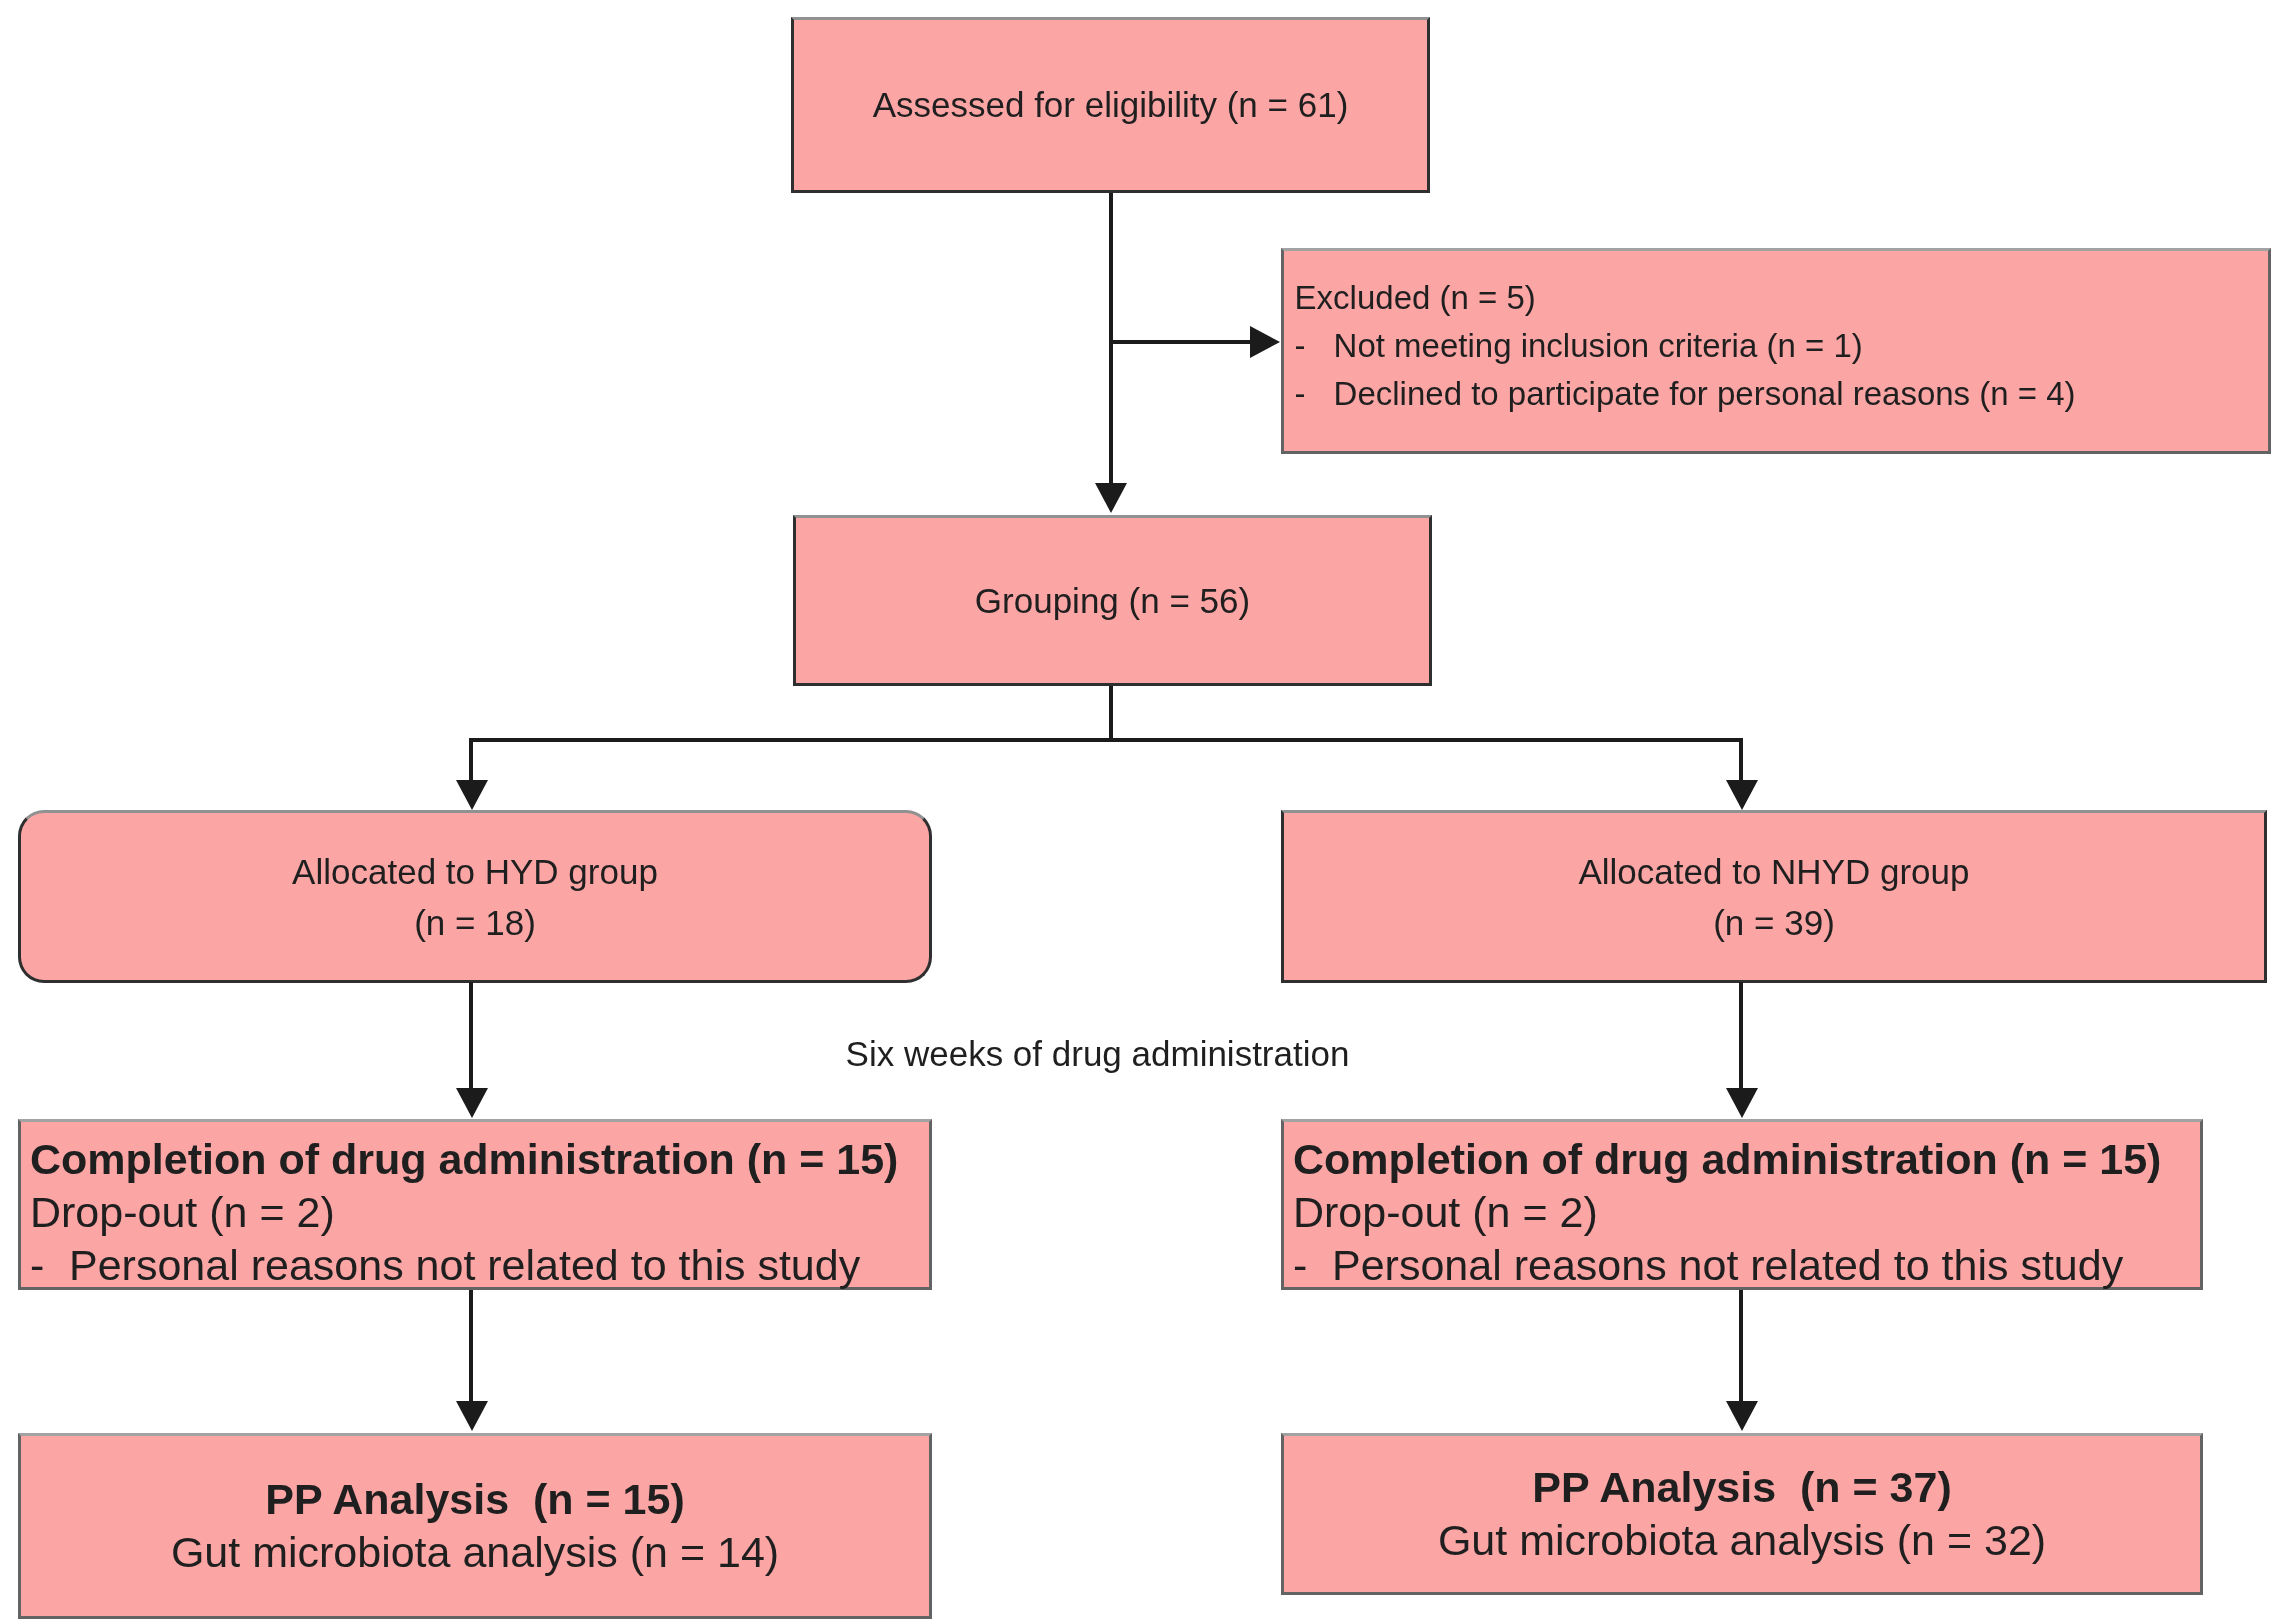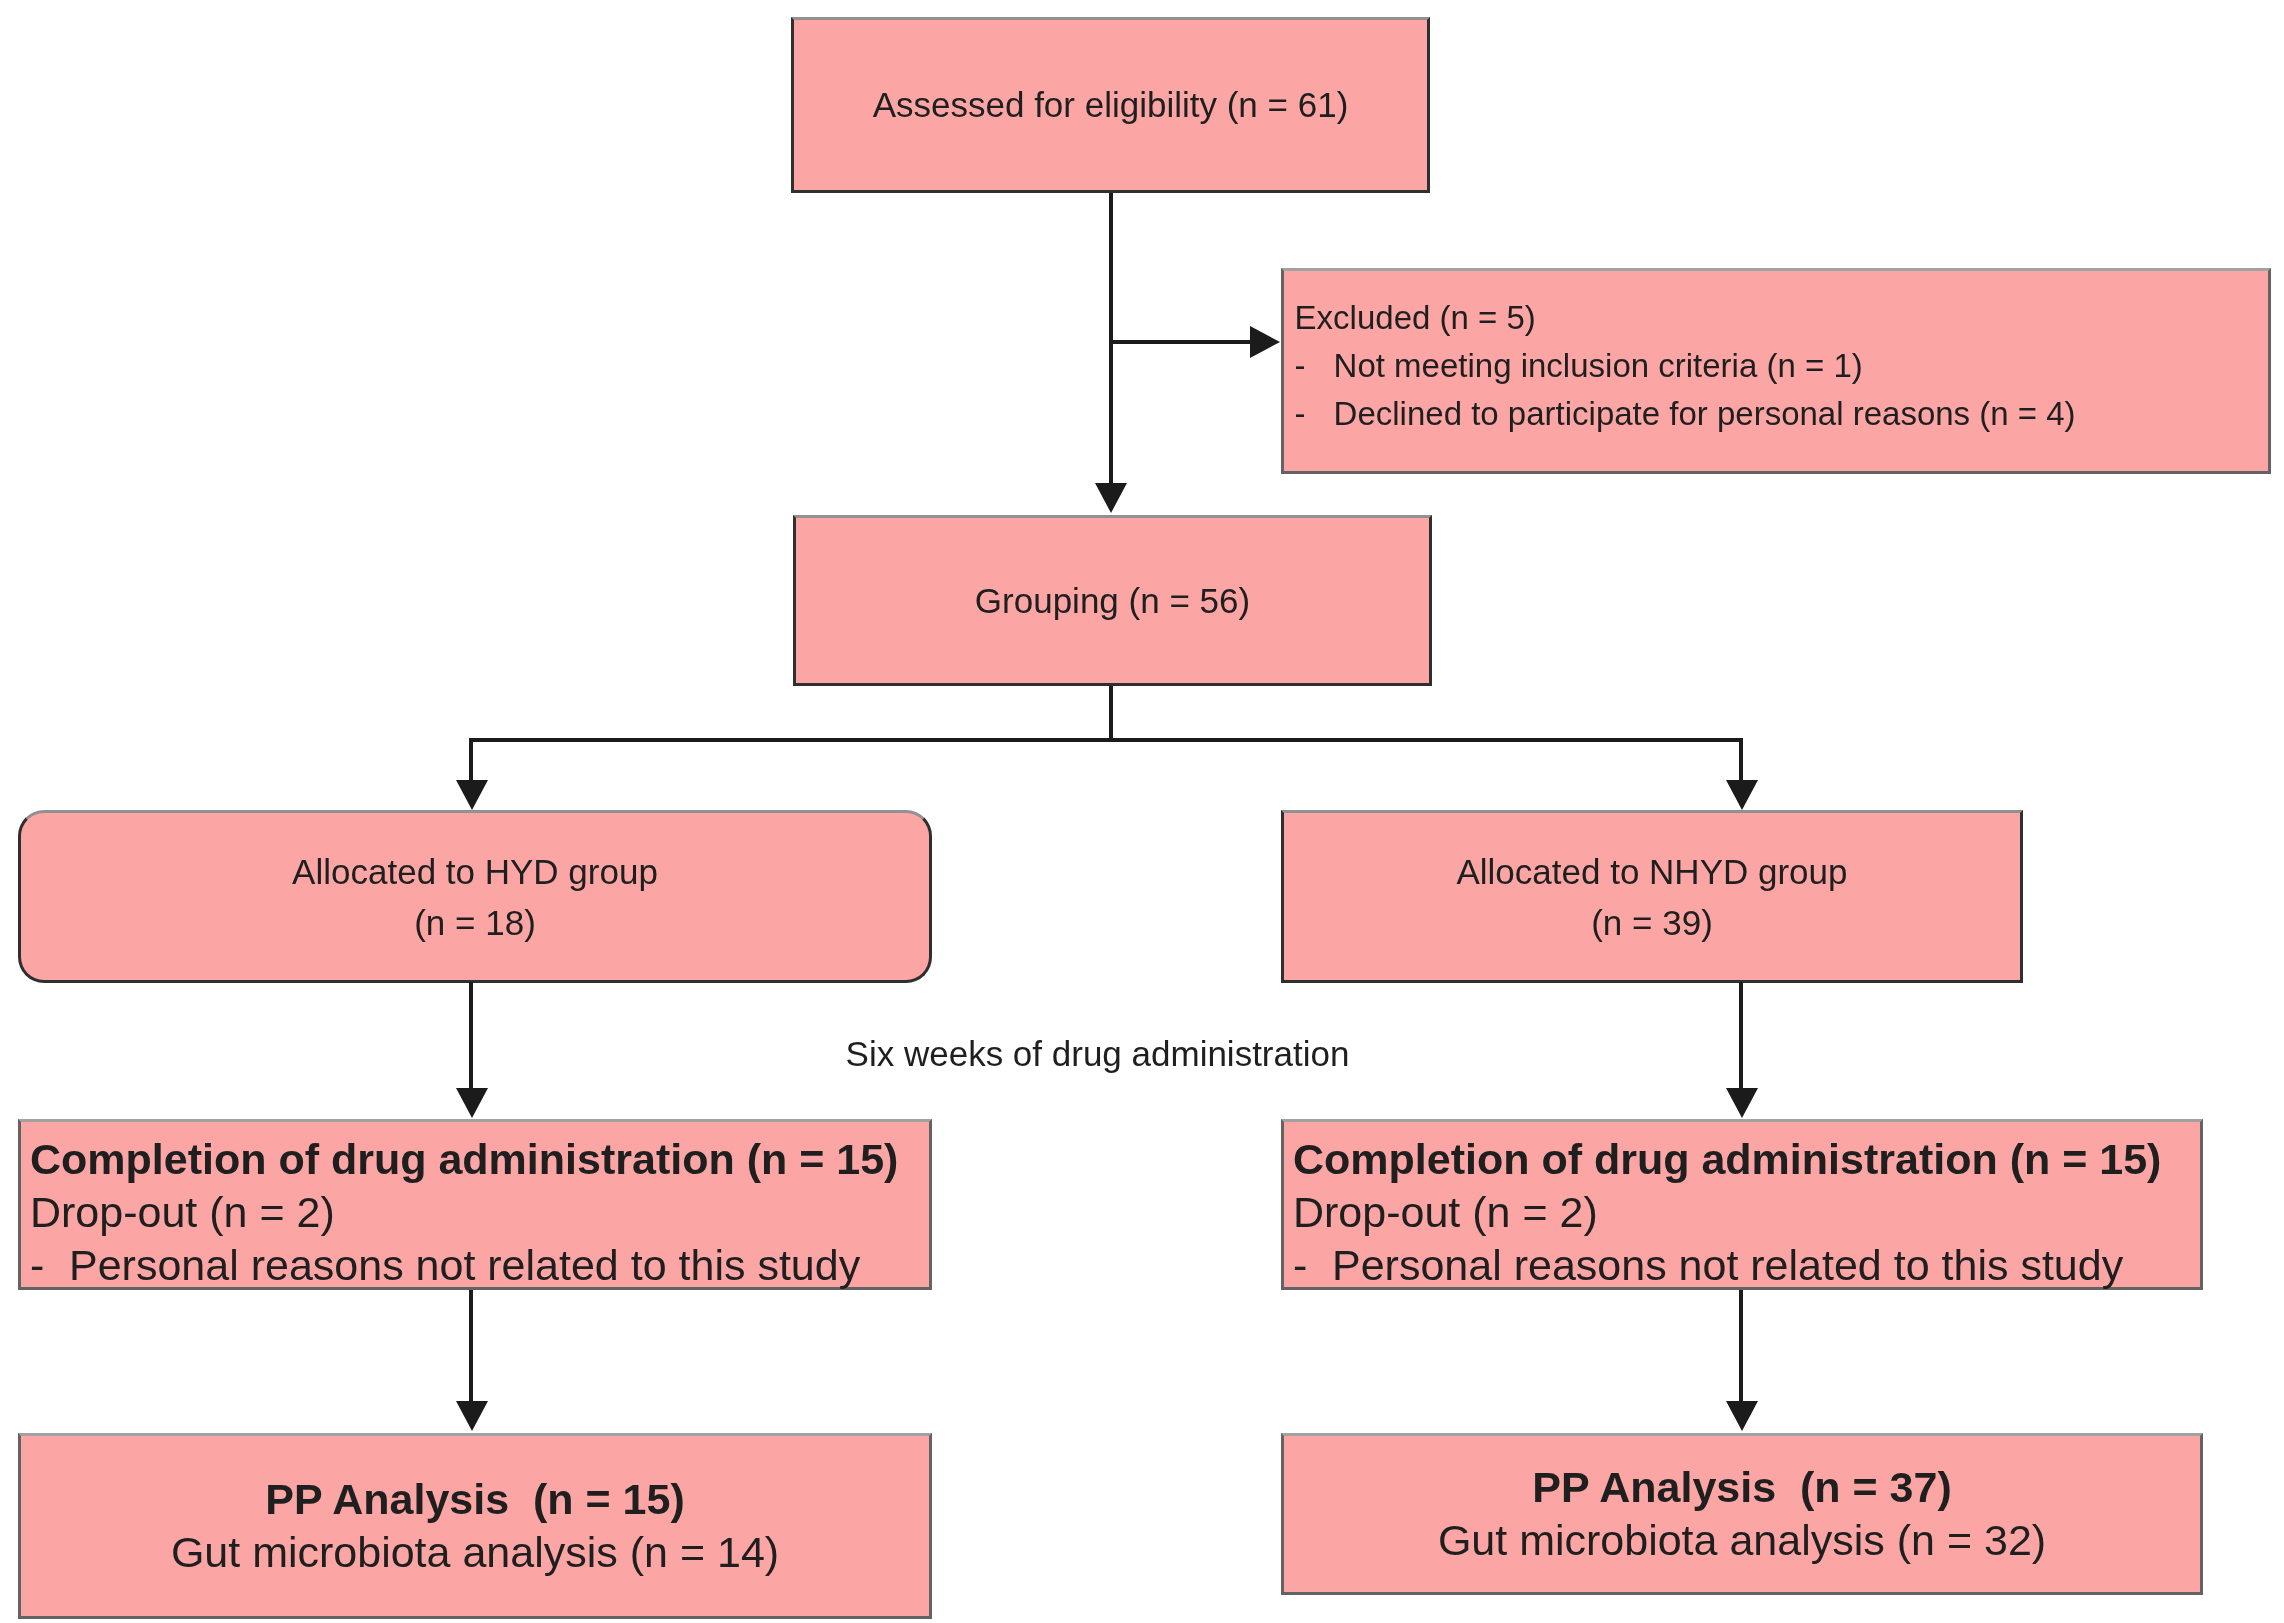--- a/index.html
+++ b/index.html
@@ -28,21 +28,21 @@
     flex-direction: column;
     align-items: center;
     justify-content: center;
     text-align: center;
   }
   .t { font-size: 35px; line-height: 51px; }
   .t-sm { font-size: 33px; line-height: 48px; }
   .t-md { font-size: 43px; line-height: 53px; }
   .bold { font-weight: 700; }
   .prewrap { white-space: pre-wrap; }
-  .pad-left-text { padding: 23px 12px 0 10.6px; margin-top: 20px; }
+  .pad-left-text { padding: 23px 12px 0 10.6px; }
   .pad-left-text2 { padding: 10.6px 9px 0 9px; }
   .bullet-row { display: flex; align-items: flex-start; }
   .bullet-dash { flex: 0 0 39px; }
   .bullet-text { flex: 1 1 auto; }
   .vline { position: absolute; width: 3.8px; background: #1b1b1b; }
   .hline { position: absolute; height: 3.8px; background: #1b1b1b; }
   .arrow-down {
     position: absolute; width: 0; height: 0;
     border-left: 16px solid transparent;
     border-right: 16px solid transparent;
@@ -95,21 +95,21 @@
   <div class="vline" style="left:469px; top:738px; height:43px;"></div>
   <div class="arrow-down" style="left:456px; top:780px;"></div>
   <div class="vline" style="left:1739px; top:738px; height:43px;"></div>
   <div class="arrow-down" style="left:1726px; top:780px;"></div>
 
   <div class="box center t" style="left:18px; top:810px; width:914px; height:173px;border-radius:26px;">
     <div>Allocated to HYD group</div>
     <div>(n = 18)</div>
   </div>
 
-  <div class="box center t" style="left:1281px; top:810px; width:742px; height:173px;">
+  <div class="box center t" style="left:1281px; top:810px; width:986px; height:173px;">
     <div>Allocated to NHYD group</div>
     <div>(n = 39)</div>
   </div>
 
   <div class="mid-label t" style="left:719px; top:1028px; width:757px;">Six weeks of drug administration</div>
 
   <div class="vline" style="left:469px; top:982px; height:107px;"></div>
   <div class="arrow-down" style="left:456px; top:1088px;"></div>
   <div class="vline" style="left:1739px; top:982px; height:107px;"></div>
   <div class="arrow-down" style="left:1726px; top:1088px;"></div>

